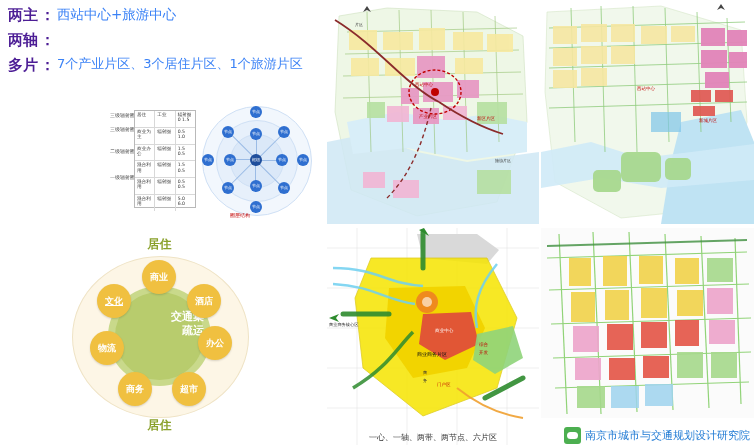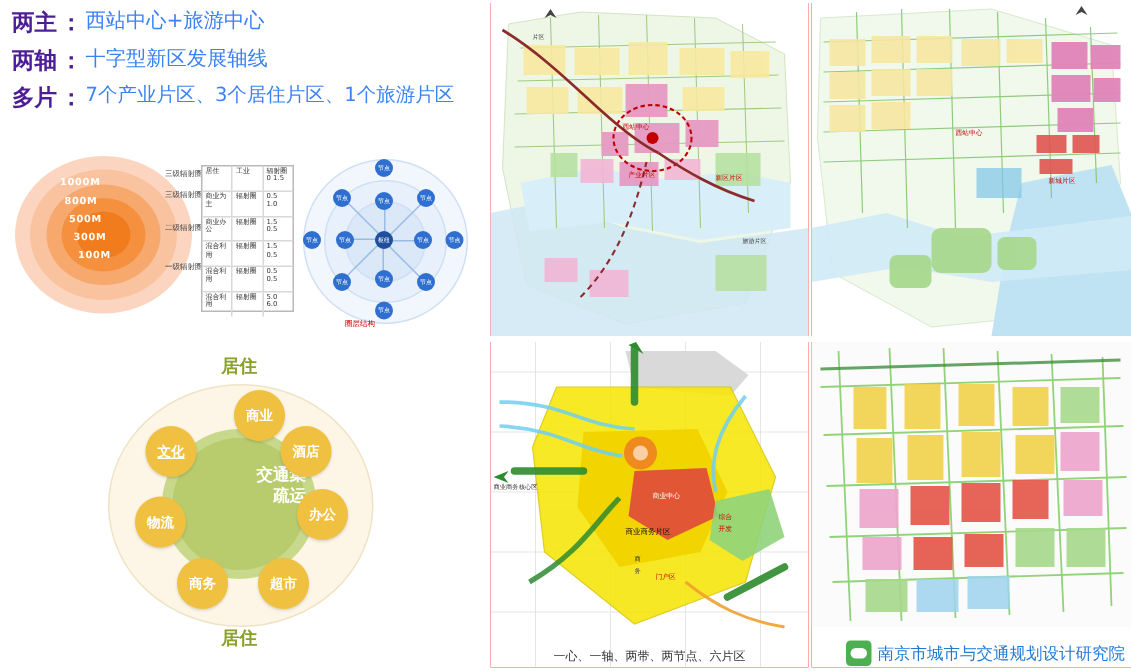--- a/index.html
+++ b/index.html
@@ -49,21 +49,21 @@
   .wheel .ring-inner{position:absolute;left:56px;top:50px;width:103px;height:100px;border-radius:50%;background:#c9d98b;}
   .wheel .ring-inner2{position:absolute;left:63px;top:56px;width:89px;height:88px;border-radius:50%;background:#b8cc6d;}
   .wcenter{position:absolute;left:63px;top:74px;width:89px;text-align:right;color:#fff;font-size:11px;font-weight:bold;line-height:1.25;}
   .wnode{position:absolute;width:34px;height:34px;border-radius:50%;background:#f0c040;color:#fff;font-size:9px;display:flex;align-items:center;justify-content:center;font-weight:bold;box-shadow:0 1px 2px rgba(0,0,0,.15);}
   .wtop,.wbot{position:absolute;width:215px;text-align:center;color:#8aa12b;font-size:12px;font-weight:bold;}
   .wtop{top:0;}
   .wbot{bottom:2px;}
 
   
   .mapgrid{position:absolute;left:327px;top:0;width:427px;height:447px;}
-  .mapcell{position:absolute;overflow:hidden;background:#ef4444;}
+  .mapcell{position:absolute;overflow:hidden;background:#fde047;}
   .m1{left:0;top:2px;width:212px;height:222px;}
   .m2{left:214px;top:2px;width:213px;height:222px;}
   .m3{left:0;top:228px;width:212px;height:217px;}
   .m4{left:214px;top:228px;width:213px;height:217px;}
   .mapsvg{display:block;width:100%;height:100%;}
 
   .capt{position:absolute;left:0;bottom:2px;width:212px;text-align:center;color:#333;font-size:8px;}
 
   .footer{position:absolute;right:4px;bottom:3px;display:flex;align-items:center;}
   .wxlogo{width:17px;height:17px;border-radius:3px;background:#4caf50;margin-right:4px;position:relative;}
@@ -79,41 +79,28 @@
 
     <div class="bullets">
       <div class="bline">
         <span class="btag">两主</span>
         <span class="btag">：</span>
         <span class="btxt">西站中心+旅游中心</span>
       </div>
       <div class="bline">
         <span class="btag">两轴</span>
         <span class="btag">：</span>
-        <span class="btxt">十字型新区发展轴线</span>
       </div>
       <div class="bline">
         <span class="btag">多片</span>
         <span class="btag">：</span>
         <span class="btxt small">7个产业片区、3个居住片区、1个旅游片区</span>
       </div>
     </div>
 
-    <div class="rings">
-      <div class="ring r1"></div>
-      <div class="ring r2"></div>
-      <div class="ring r3"></div>
-      <div class="ring r4"></div>
-      <div class="ring r5"></div>
-      <span class="rlab" style="left:30px;top:13px;">1000M</span>
-      <span class="rlab" style="left:33px;top:26px;">800M</span>
-      <span class="rlab" style="left:36px;top:38px;">500M</span>
-      <span class="rlab" style="left:39px;top:50px;">300M</span>
-      <span class="rlab" style="left:42px;top:62px;">100M</span>
-    </div>
 
     <div class="ringlabels">
       <span class="rl" style="left:0;top:0;">三级辐射圈</span>
       <span class="rl" style="left:0;top:14px;">三级辐射圈</span>
       <span class="rl" style="left:0;top:36px;">二级辐射圈</span>
       <span class="rl" style="left:0;top:62px;">一级辐射圈</span>
     </div>
 
     <div class="legendbox">
       <div class="legrow">
@@ -179,21 +166,21 @@
 
     <div class="wheel">
       <div class="wtop">居住</div>
       <div class="ring-outer"></div>
       <div class="ring-inner"></div>
       <div class="ring-inner2"></div>
       <div class="wcenter">
         <div>交通集</div>
         <div>疏运</div>
       </div>
-      <div class="wnode" style="left:104px;top:24px;">商业</div>
+      <div class="wnode" style="left:90px;top:24px;">商业</div>
       <div class="wnode" style="left:135px;top:48px;">酒店</div>
       <div class="wnode" style="left:146px;top:90px;">办公</div>
       <div class="wnode" style="left:120px;top:136px;">超市</div>
       <div class="wnode" style="left:66px;top:136px;">商务</div>
       <div class="wnode" style="left:38px;top:95px;">物流</div>
       <div class="wnode" style="left:45px;top:48px;text-decoration:underline;">文化</div>
       <div class="wbot">居住</div>
     </div>
   </div>
 

